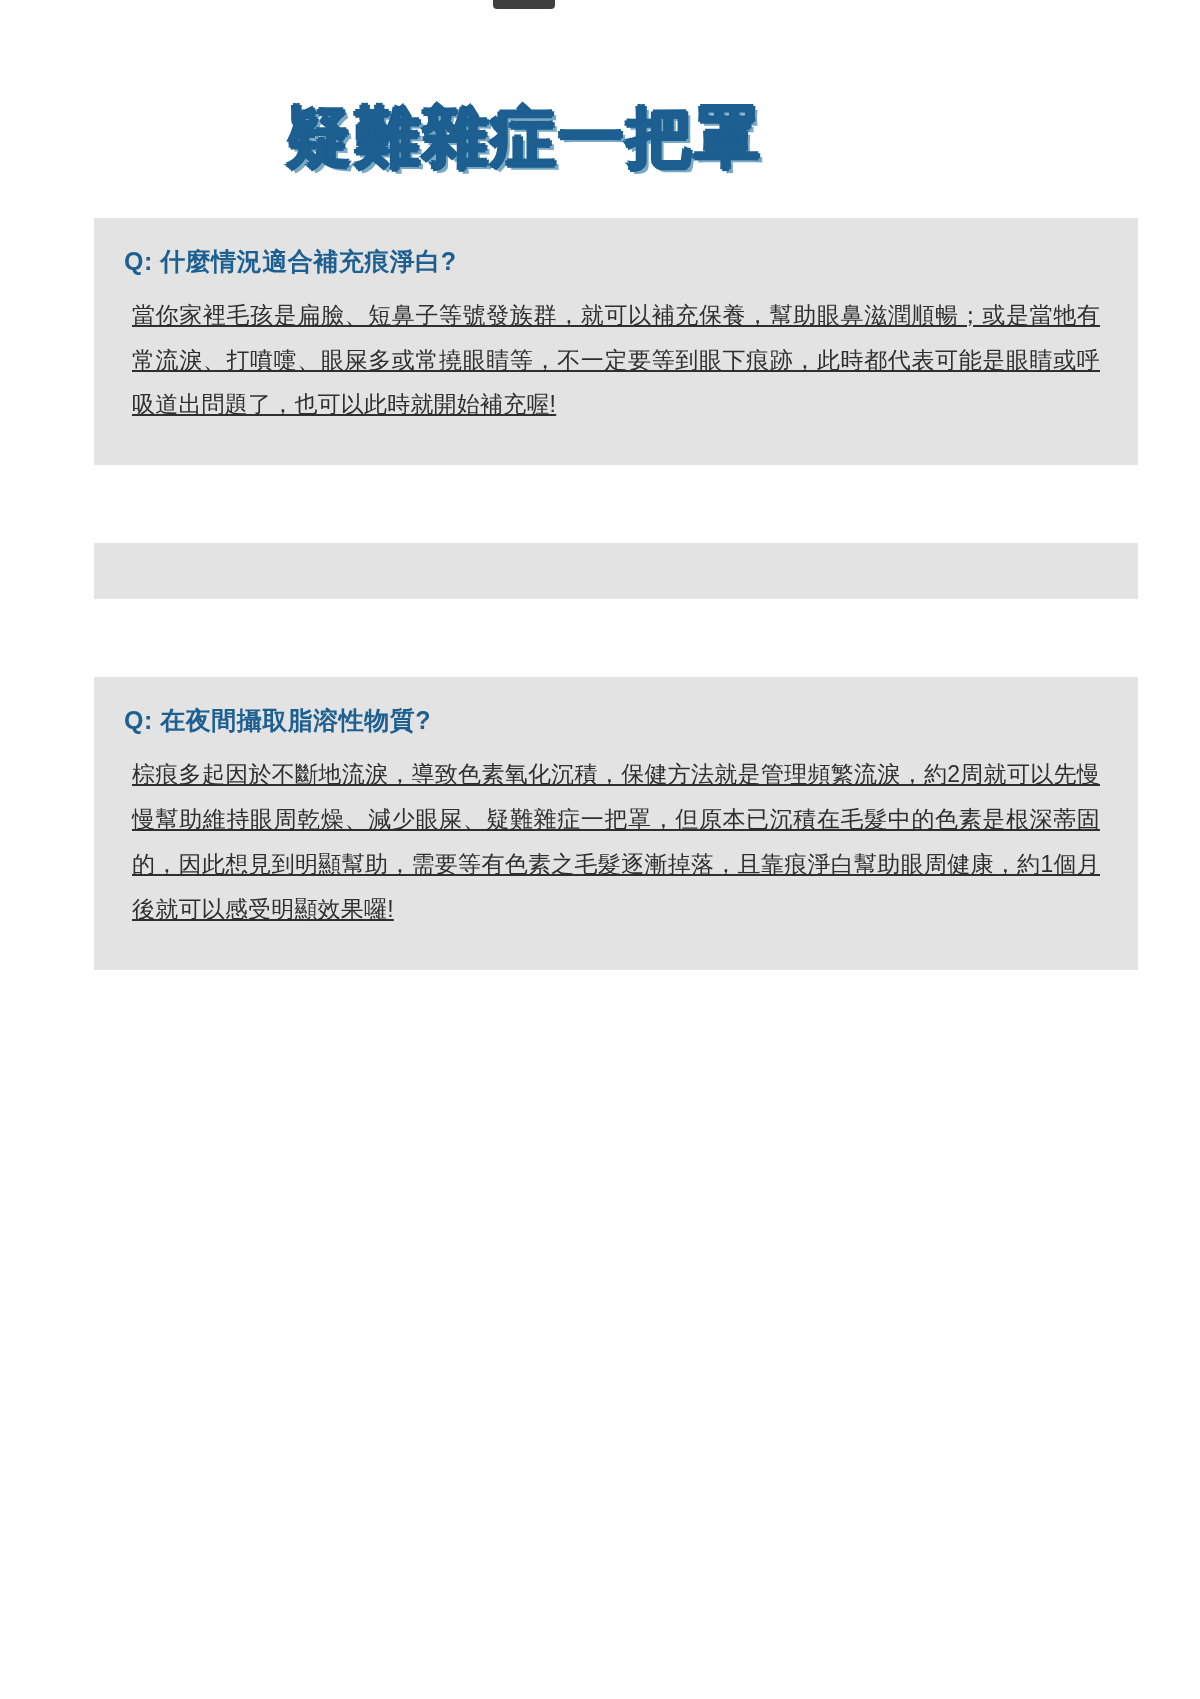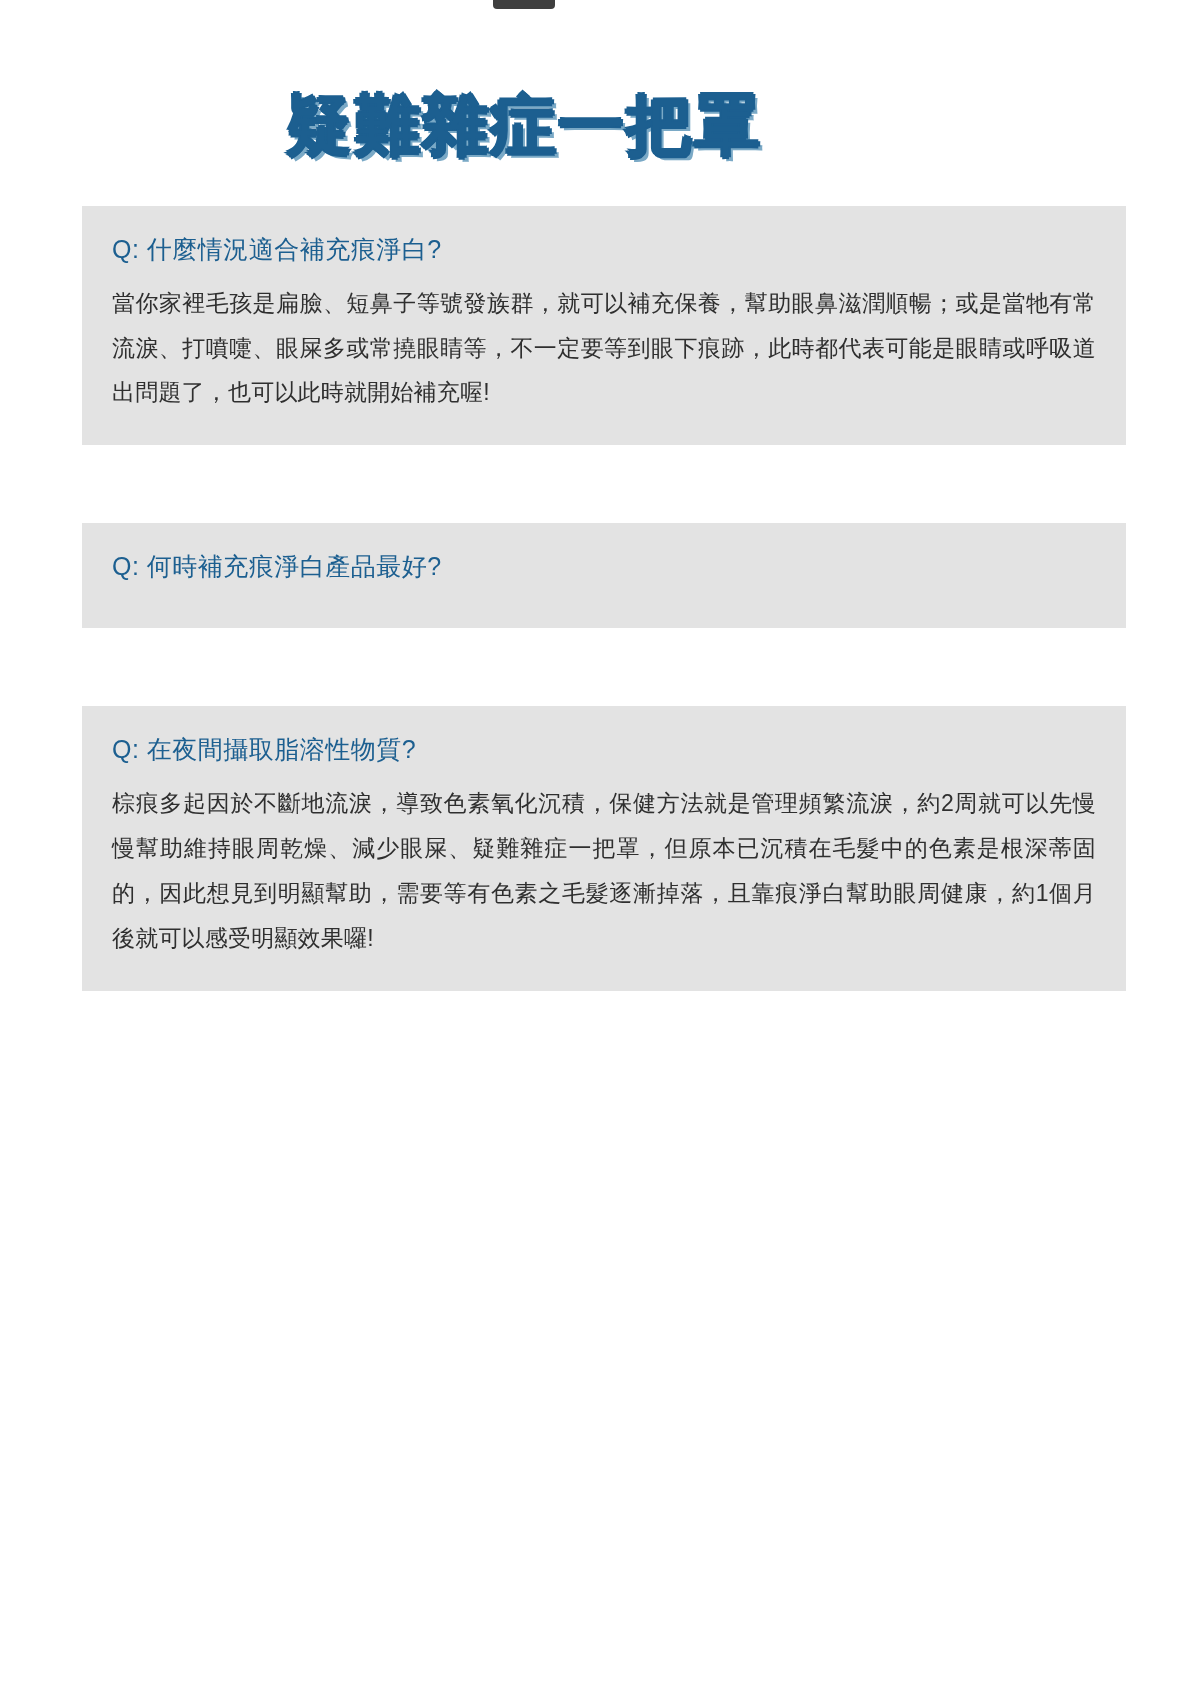--- a/index.html
+++ b/index.html
@@ -12,21 +12,21 @@
     min-height: 1699px;
     font-family: "Liberation Sans", "DejaVu Sans", sans-serif;
     color: #2b2b2b;
     -webkit-font-smoothing: antialiased;
   }
   .page {
     position: relative;
     width: 1048px;
     min-height: 1699px;
     box-sizing: border-box;
-    padding: 4px;
+    padding: 16px;
   }
   
   .top-nub {
     position: absolute;
     top: 0;
     left: 50%;
     transform: translateX(-50%);
     width: 62px;
     height: 9px;
     background: #3f3f3f;
@@ -61,34 +61,35 @@
     background: #e3e3e3;
     box-sizing: border-box;
     padding: 26px 30px 30px 30px;
     margin-bottom: 78px;
   }
   .qa-block:last-child {
     margin-bottom: 0;
   }
   .qa-question {
     font-size: 25px;
-    font-weight: 400;
+    font-weight: 700;
     color: #1c5f90;
     line-height: 1.4;
     margin: 0 0 14px 0;
     letter-spacing: 0.5px;
   }
   .qa-answer {
     font-size: 23px;
     line-height: 1.95;
     color: #2f2f2f;
-    margin: 0;
+    margin: 8px;
     letter-spacing: 0.2px;
     text-align: justify;
     text-justify: inter-ideograph;
+    text-decoration: underline;
   }
   .bottom-spacer {
     height: 120px;
   }
 </style>
 </head>
 <body>
 
 <div class="page">
 
@@ -100,21 +101,20 @@
 
   <div class="qa-list">
 
     <section class="qa-block">
       <h2 class="qa-question">Q: 什麼情況適合補充痕淨白?</h2>
       <p class="qa-answer">當你家裡毛孩是扁臉、短鼻子等號發族群，就可以補充保養，幫助眼鼻滋潤順暢；或是當牠有常流淚、打噴嚏、眼屎多或常撓眼睛等，不一定要等到眼下痕跡，此時都代表可能是眼睛或呼吸道出問題了，也可以此時就開始補充喔!</p>
     </section>
 
 
     <section class="qa-block">
-      <h2 class="qa-question">Q: 何時補充痕淨白產品最好?</h2>
     </section>
 
     <section class="qa-block">
       <h2 class="qa-question">Q: 在夜間攝取脂溶性物質?</h2>
       <p class="qa-answer">棕痕多起因於不斷地流淚，導致色素氧化沉積，保健方法就是管理頻繁流淚，約2周就可以先慢慢幫助維持眼周乾燥、減少眼屎、疑難雜症一把罩，但原本已沉積在毛髮中的色素是根深蒂固的，因此想見到明顯幫助，需要等有色素之毛髮逐漸掉落，且靠痕淨白幫助眼周健康，約1個月後就可以感受明顯效果囉!</p>
     </section>
 
   </div>
 
   <div class="bottom-spacer"></div>

